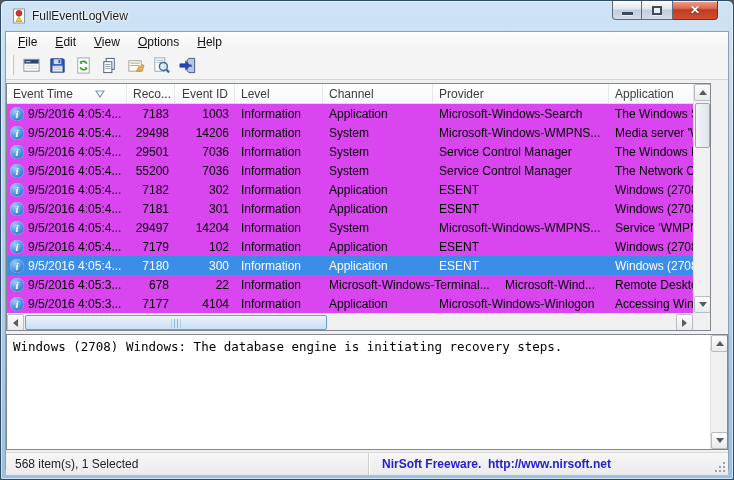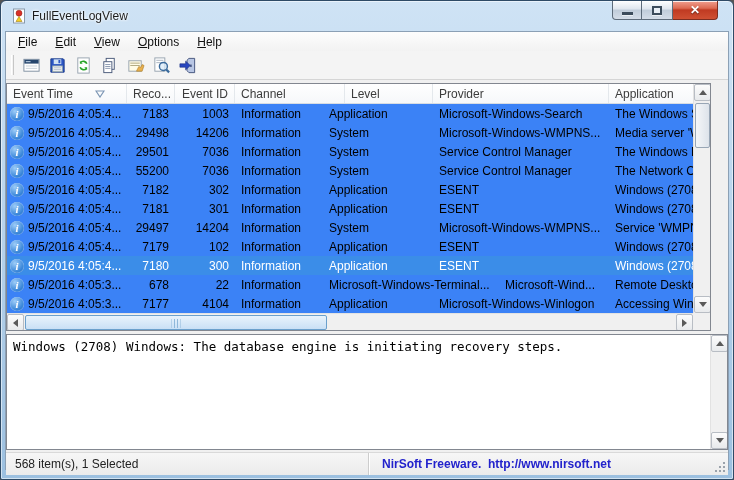--- a/index.html
+++ b/index.html
@@ -39,21 +39,21 @@
   
   .menubar { height:19px; background:linear-gradient(#fdfdfd,#f2f2f2); display:flex; align-items:center; font-size:12px; color:#111; flex:0 0 auto; }
   .menu-item { padding:2px 9px; cursor:default; }
   .menu-item:first-child { margin-left:3px; }
   .toolbar { height:29px; background:#f4f4f4; border-bottom:1px solid #d5d5d5; display:flex; align-items:center; flex:0 0 auto; }
   .tb-grip { width:3px; height:20px; border-left:1px solid #fff; border-right:1px solid #c6c6c6; margin:0 4px 0 5px; }
   .tb-btn { width:26px; height:24px; display:flex; align-items:center; justify-content:center; border:1px solid transparent; border-radius:2px; }
   .tb-btn svg { width:19px; height:19px; }
 
   
-  .listwrap { margin:3px 17px 0 0; height:248px; border:1px solid #828790; background:#3b82f6; position:relative; overflow:hidden; flex:0 0 auto; }
+  .listwrap { margin:3px 17px 0 0; height:248px; border:1px solid #828790; background:#d946ef; position:relative; overflow:hidden; flex:0 0 auto; }
   .lheader { position:absolute; left:0; top:0; right:17px; height:20px; background:linear-gradient(#ffffff,#f6f8fa); border-bottom:1px solid #d8dde3; display:flex; overflow:hidden; }
   .hcell { font-size:12px; color:#3c3c3c; padding:3px 6px 0 6px; border-right:1px solid #e4e8ec; position:relative; flex:0 0 auto; white-space:nowrap; overflow:hidden; }
   .hcell.r { text-align:right; }
   .sortglyph { display:inline-block; margin-left:22px; }
   .rows { position:absolute; left:0; top:20px; right:17px; bottom:17px; overflow:hidden; }
   .lrow { height:19px; display:flex; align-items:center; font-size:12px; color:#000; white-space:nowrap; }
   .lrow.sel { background:#3b8de8; color:#fff; }
   .cell { padding:0 6px; flex:0 0 auto; overflow:hidden; white-space:nowrap; }
   .cell.r { text-align:right; }
   .cell.time { display:flex; align-items:center; padding-left:3px; }
@@ -194,22 +194,22 @@
           </div>
         </div>
 
       <div class="listwrap">
         <div class="lheader">
             <div class="hcell" style="width: 120px;"><span>Event Time</span><span class="sortglyph"><svg width="10" height="8" viewBox="0 0 10 8">
                   <path d="M1 1h8L5 7Z" fill="none" stroke="#7c96b4" stroke-width="1.2"></path>
                 </svg></span></div>
             <div class="hcell r" style="width: 48px;"><span>Reco...</span></div>
             <div class="hcell r" style="width: 60px;"><span>Event ID</span></div>
+            <div class="hcell" style="width: 88px;"><span>Level</span></div>
             <div class="hcell" style="width: 110px;"><span>Channel</span></div>
-            <div class="hcell" style="width: 88px;"><span>Level</span></div>
             <div class="hcell" style="width: 176px;"><span>Provider</span></div>
             <div class="hcell" style="width: 300px;"><span>Application</span></div>
           </div>
         <div class="rows">
             <div class="lrow">
               <div class="cell time" style="width: 120px;">
                 <span class="info-ico">i</span>
                 <span>9/5/2016 4:05:4...</span>
               </div>
               <div class="cell r" style="width: 48px;">7183</div>

